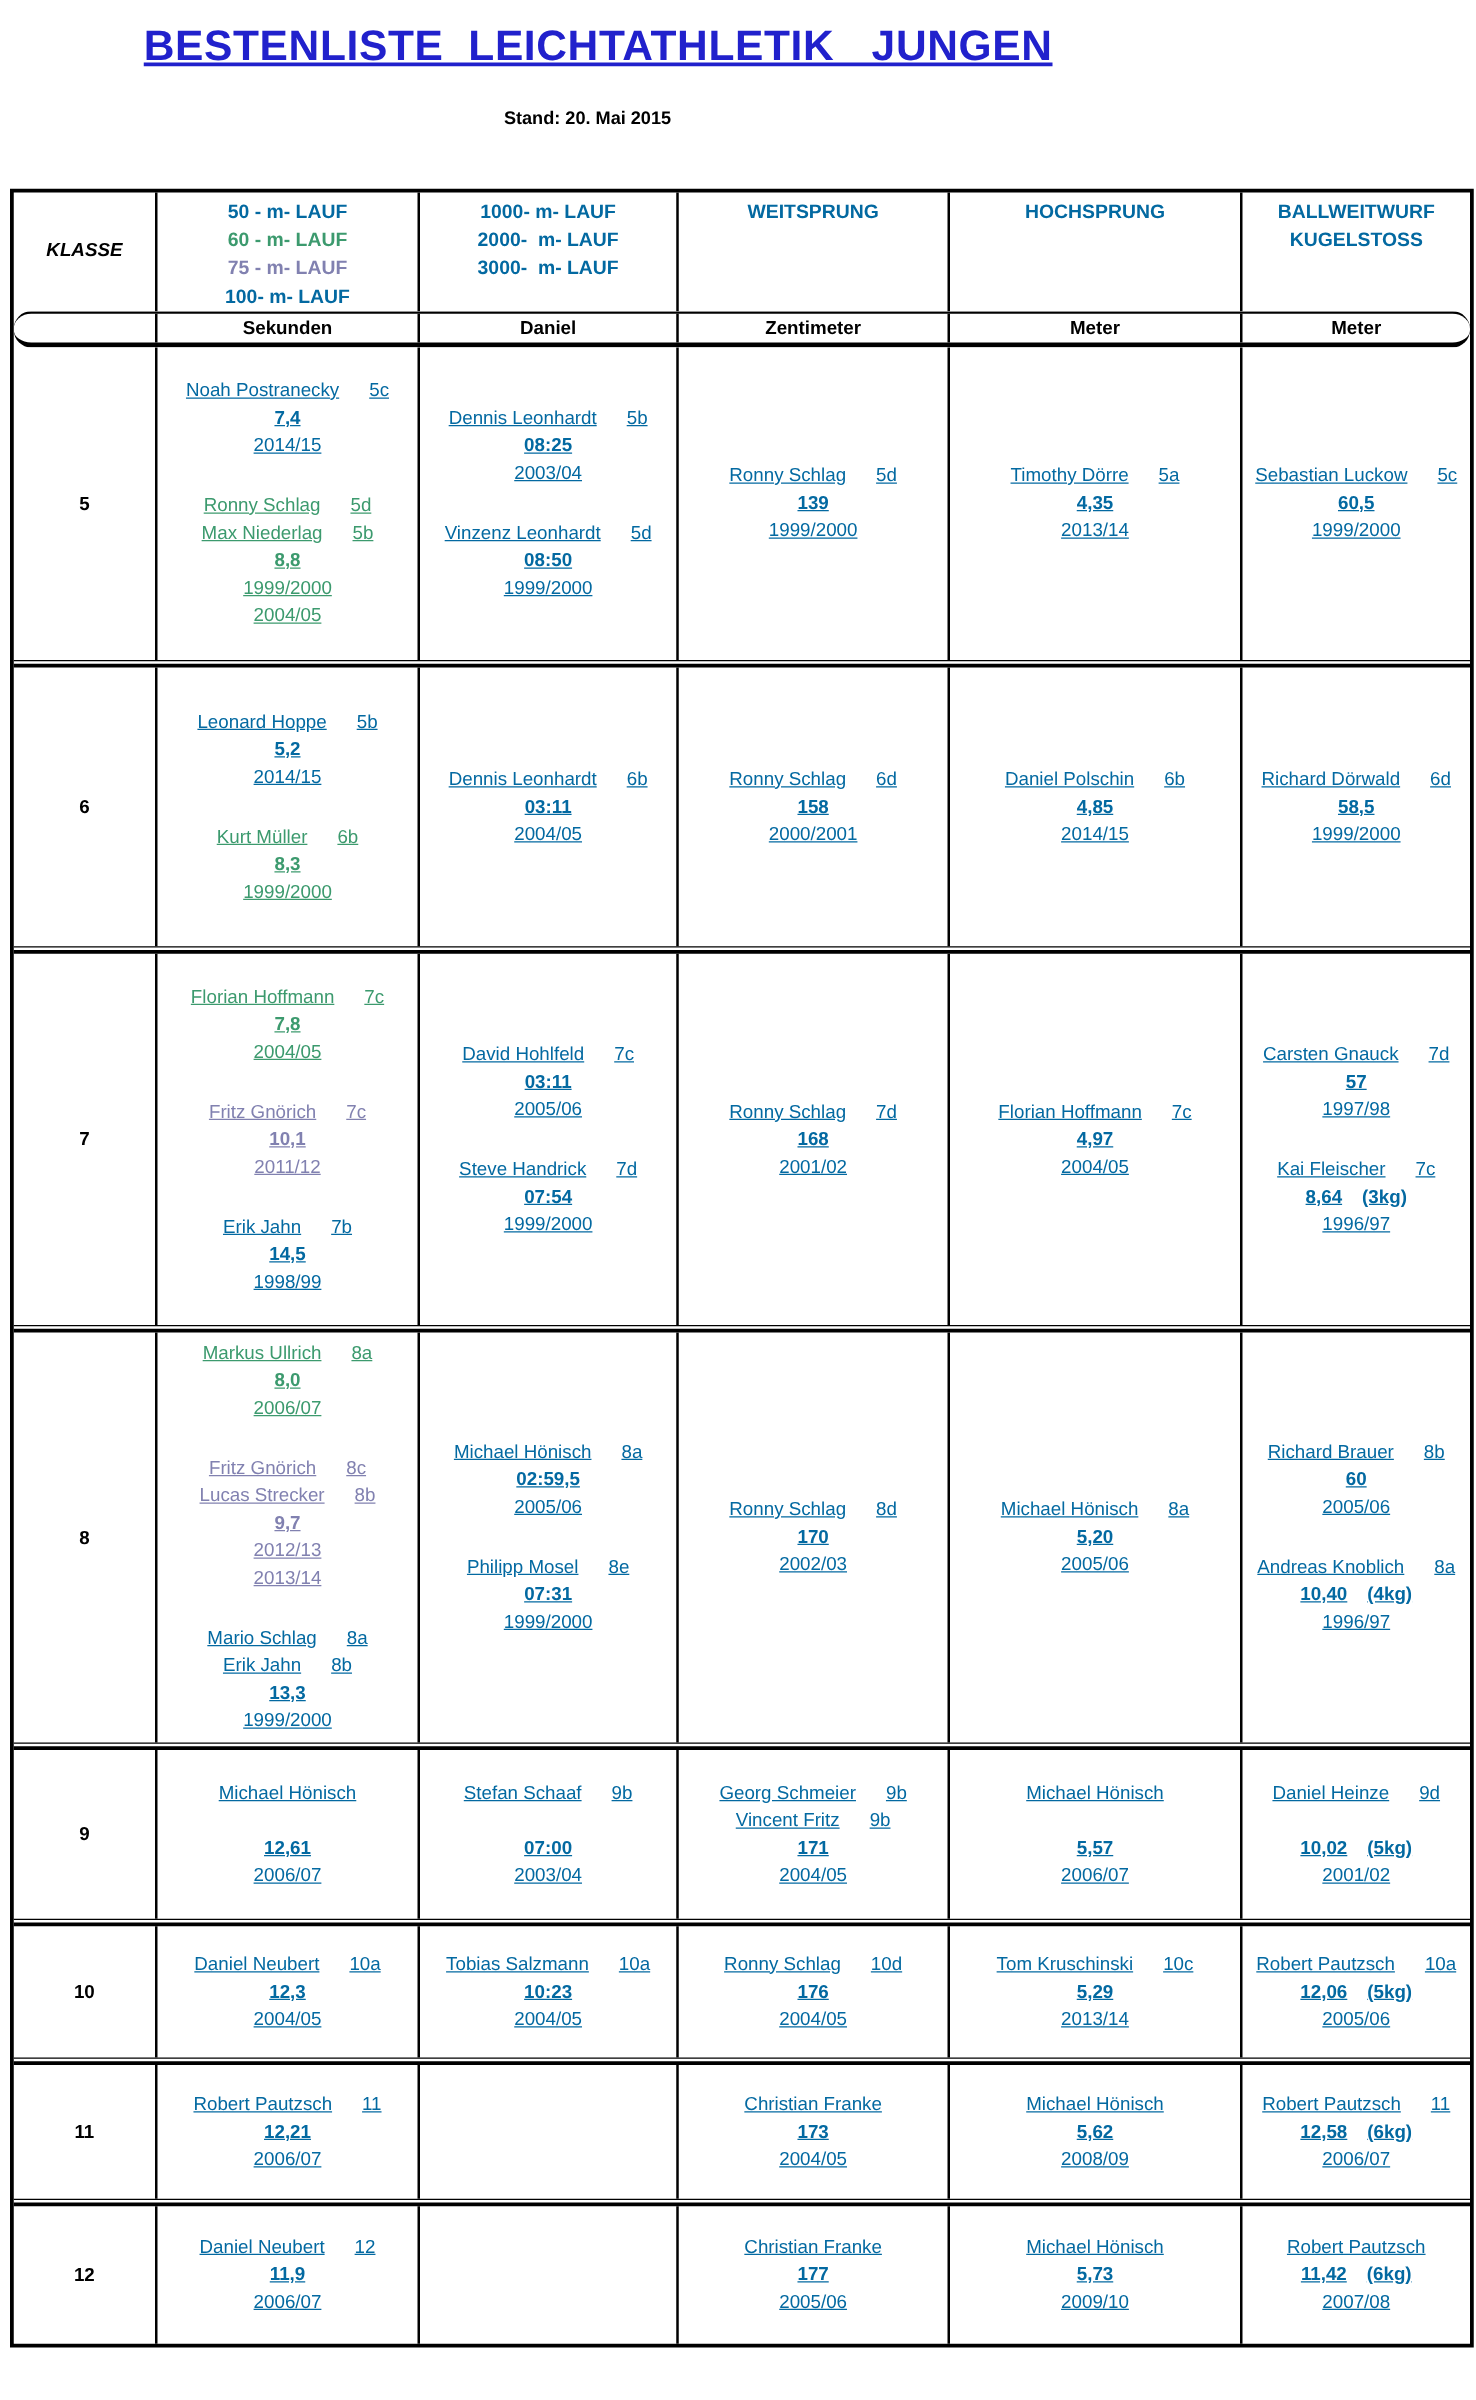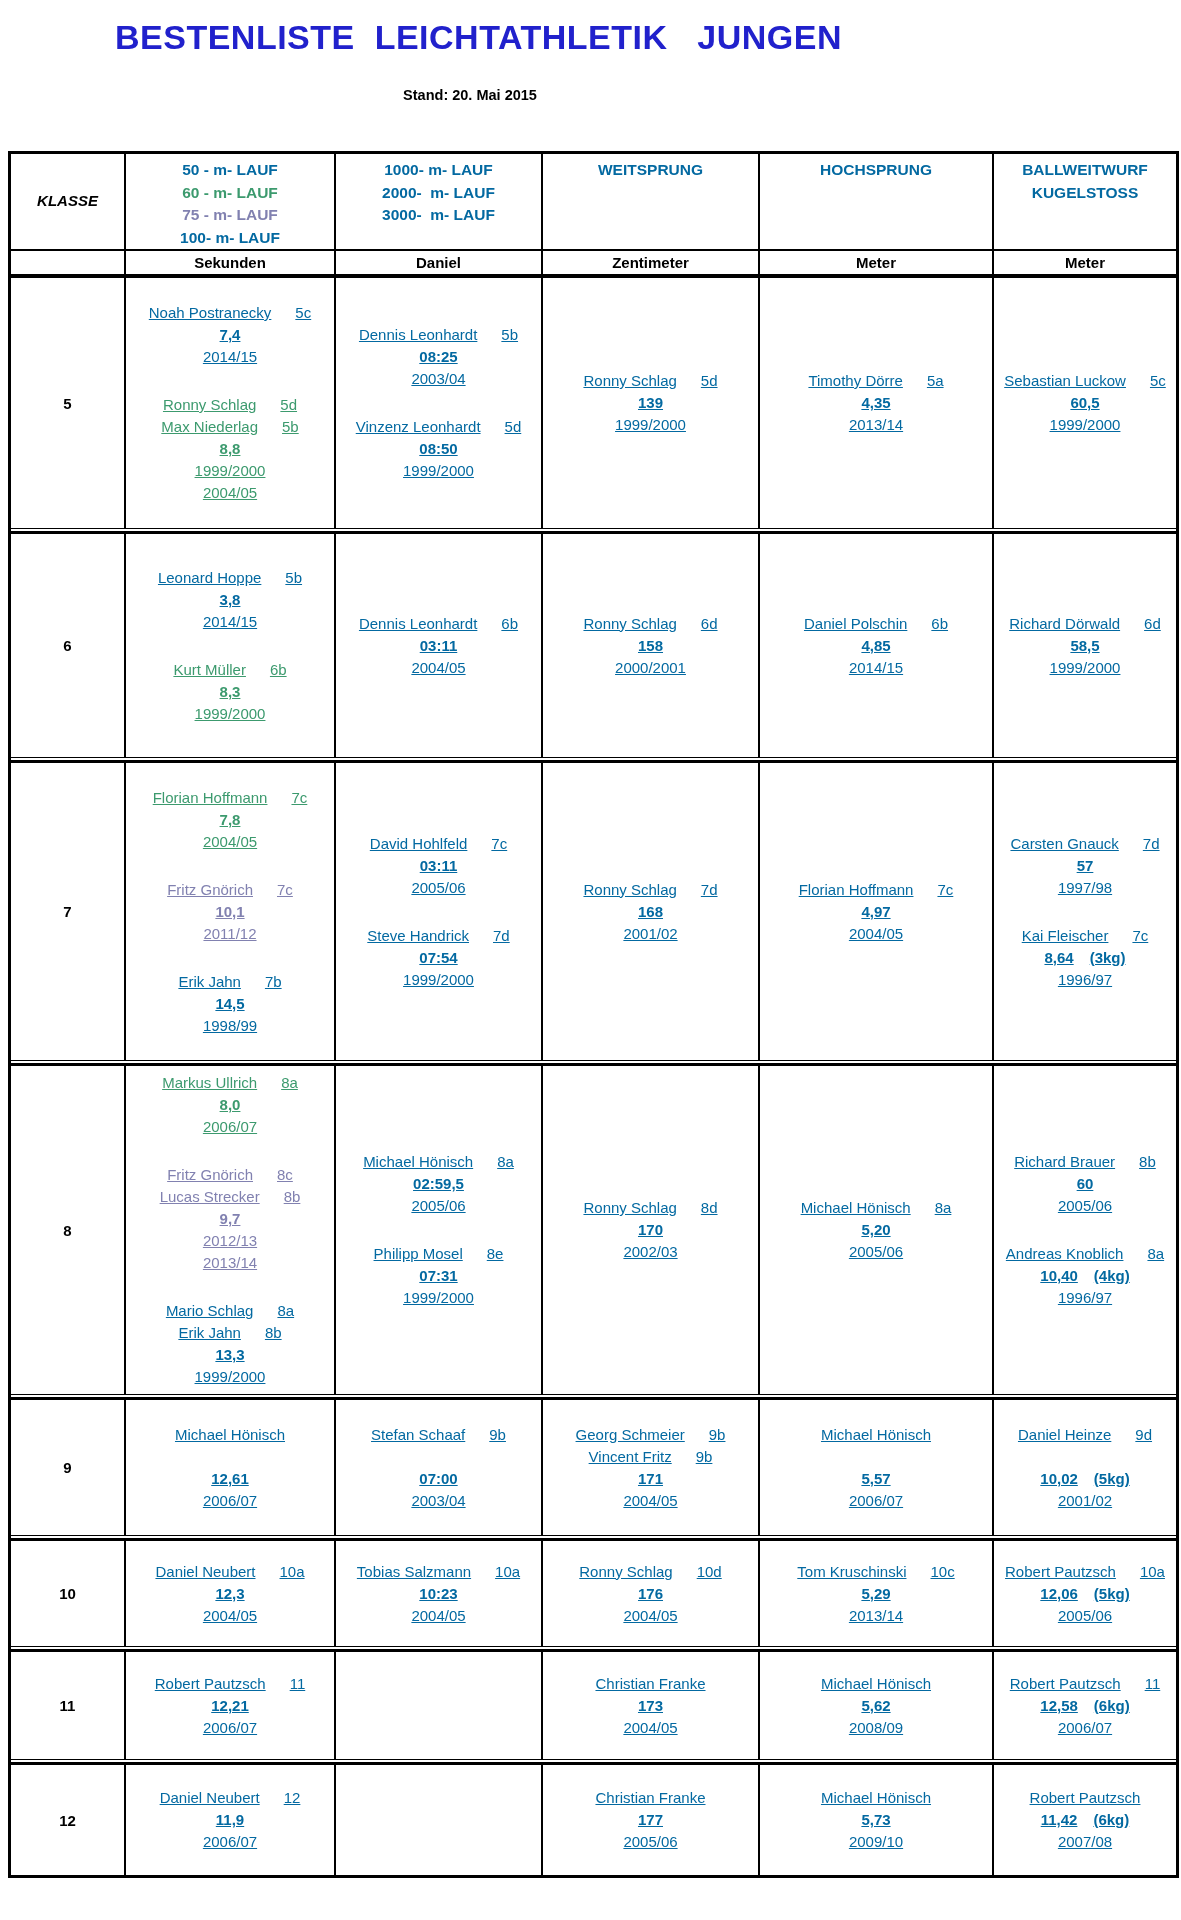--- a/index.html
+++ b/index.html
@@ -17,20 +17,21 @@
     width: 940px;
     text-align: center;
   }
   h1.title {
     margin: 18px 0 0 17px;
     font-size: 34px;
     font-weight: bold;
     color: var(--title-blue, #2121cc);
     letter-spacing: 0.5px;
     white-space: pre;
+    text-decoration: underline;
   }
   .stand {
     margin-top: 30px;
     font-size: 14.5px;
     font-weight: bold;
     white-space: pre;
   }
   .tbl {
     margin: 48px 0 0 8px;
     width: 1171px;
@@ -43,20 +44,21 @@
     grid-template-columns: 113px 210px 207px 217px 234px 1fr;
     box-sizing: border-box;
   }
   .trow > div { box-sizing: border-box; }
   .trow > div:not(:first-child) { border-left: 2px solid #000; }
   .hrow { height: 95px; }
   .urow {
     height: 29px;
     border-top: 2px solid #000;
     border-bottom: 4px solid #000;
+    border-radius: 14px;
   }
   .crow { border-bottom: 1.5px solid #000; }
   .crow:last-child { border-bottom: 0; }
   .crow + .crow { border-top: 3px solid #000; margin-top: 2px; }
   .hc {
     display: flex; flex-direction: column;
     align-items: center;
     padding-top: 5px;
     line-height: 22.5px;
     font-weight: bold;
@@ -193,21 +195,21 @@
       </div>
     </div>
     <div class="trow crow" style="min-height: 227px;">
       <div class="kc">6</div>
       <div class="cc">
         <div class="entry c-black">
           <div class="nameline">
             <span class="nm">Leonard Hoppe</span>
             <span class="cc2">5b</span>
           </div>
-          <div class="val"><span>3,8</span></div>
+          <div class="val"><span>5,2</span></div>
           <div class="season">2014/15</div>
         </div>
         <div class="entry c-green">
           <div class="nameline">
             <span class="nm">Kurt Müller</span>
             <span class="cc2">6b</span>
           </div>
           <div class="val"><span>8,3</span></div>
           <div class="season">1999/2000</div>
         </div>

